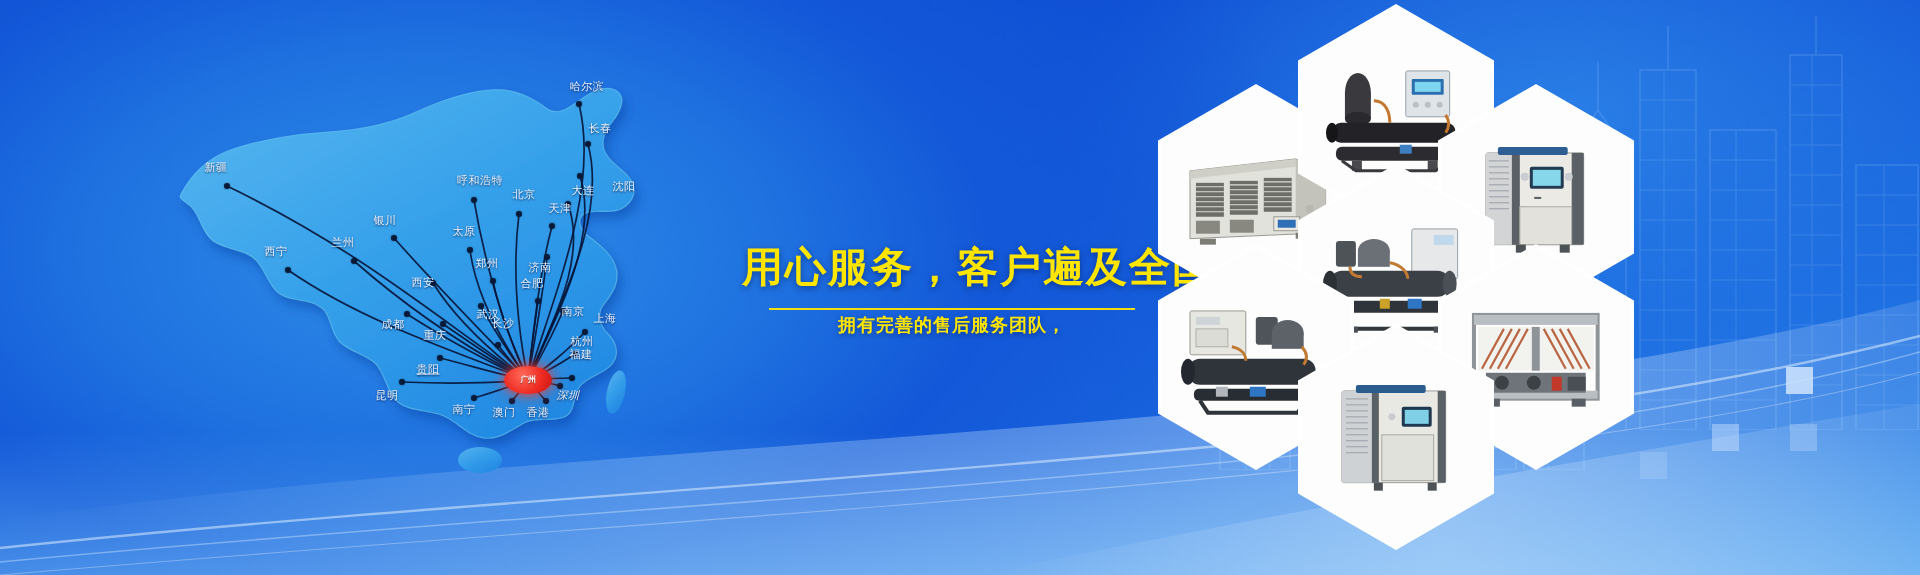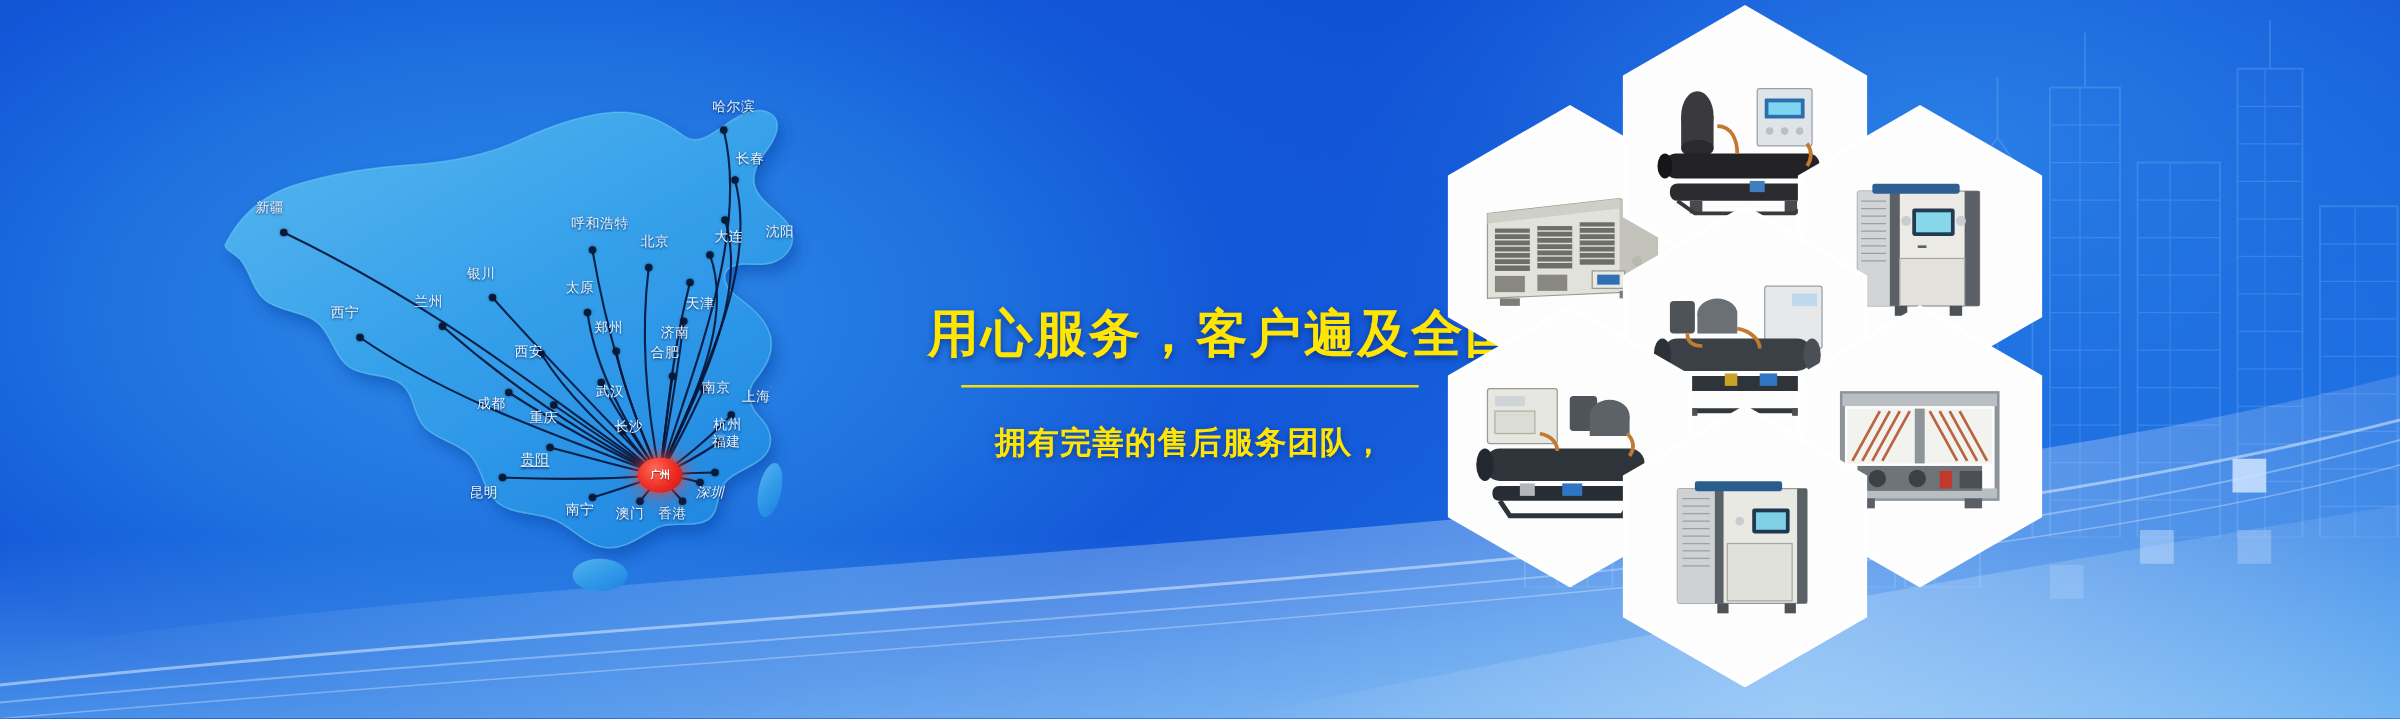--- a/index.html
+++ b/index.html
@@ -33,35 +33,35 @@
   #map-wrap{position:absolute;left:60px;top:20px;width:680px;height:545px;}
   #map-wrap svg{position:absolute;inset:0;width:100%;height:100%;overflow:visible;}
   .city-label{
     position:absolute;color:#eaf4ff;font-size:11px;line-height:1;
     letter-spacing:.5px;white-space:nowrap;text-shadow:0 1px 2px rgba(0,20,70,.85);
     transform:translate(-50%,-50%);font-weight:400;
   }
   .city-dot{position:absolute;width:6px;height:6px;border-radius:50%;background:#081a3a;
     transform:translate(-50%,-50%);box-shadow:0 0 2px rgba(0,0,0,.5);}
   .hub{position:absolute;transform:translate(-50%,-50%);}
-  .hub-circle{width:36px;height:28px;border-radius:50%;
+  .hub-circle{width:48px;height:28px;border-radius:50%;
     background:radial-gradient(circle at 38% 32%, #ff6a5a 0%, #ee2b22 55%, #c6140f 100%);
     box-shadow:0 0 10px rgba(255,60,40,.85), 0 0 22px rgba(255,60,40,.45);
     display:flex;align-items:center;justify-content:center;}
   .hub-circle span{color:#fff;font-size:8px;font-weight:700;letter-spacing:-.5px;line-height:1;
     text-shadow:0 1px 1px rgba(0,0,0,.5);}
 
   
   #text-block{position:absolute;left:742px;top:245px;width:420px;text-align:center;}
   #headline{
     font-size:41px;font-weight:700;color:#ffe500;letter-spacing:2px;line-height:1.1;
     text-shadow:0 2px 6px rgba(0,24,90,.55);white-space:nowrap;
   }
   #divider{height:2px;background:#ffe500;margin:18px auto 0;width:366px;opacity:.95;}
-  #sub{margin-top:24px;color:#ffe500;font-size:25px;font-weight:700;line-height:1.62;
+  #sub{margin-top:1px;color:#ffe500;font-size:18px;font-weight:700;line-height:1.62;
     letter-spacing:1px;text-shadow:0 2px 5px rgba(0,24,90,.5);}
   #sub div{white-space:nowrap;}
 
   
   #hexes{position:absolute;left:1150px;top:-12px;width:640px;height:600px;}
   .hex{
     position:absolute;
     clip-path:polygon(50% 0%,100% 25%,100% 75%,50% 100%,0% 75%,0% 25%);
     background:#ffffff;
     display:flex;align-items:center;justify-content:center;overflow:hidden;
@@ -252,21 +252,21 @@
         <div class="city-label" style="left: 540px; top: 108px;">长春</div>
         <div class="city-dot" style="left: 520px; top: 156px;"></div>
         <div class="city-label" style="left: 564px; top: 142px; margin-top: 24px;">沈阳</div>
         <div class="city-dot" style="left: 508px; top: 184px;"></div>
         <div class="city-label" style="left: 523px; top: 170px; text-align: right;">大连</div>
         <div class="city-dot" style="left: 414px; top: 180px;"></div>
         <div class="city-label" style="left: 420px; top: 160px;">呼和浩特</div>
         <div class="city-dot" style="left: 459px; top: 194px;"></div>
         <div class="city-label" style="left: 464px; top: 174px;">北京</div>
         <div class="city-dot" style="left: 492px; top: 206px;"></div>
-        <div class="city-label" style="left: 500px; top: 188px; margin-top: 36px;">天津</div>
+        <div class="city-label" style="left: 500px; top: 188px;">天津</div>
         <div class="city-dot" style="left: 167px; top: 166px;"></div>
         <div class="city-label" style="left: 156px; top: 147px;">新疆</div>
         <div class="city-dot" style="left: 334px; top: 218px;"></div>
         <div class="city-label" style="left: 325px; top: 200px;">银川</div>
         <div class="city-dot" style="left: 410px; top: 230px;"></div>
         <div class="city-label" style="left: 404px; top: 211px;">太原</div>
         <div class="city-dot" style="left: 294px; top: 241px;"></div>
         <div class="city-label" style="left: 283px; top: 222px;">兰州</div>
         <div class="city-dot" style="left: 228px; top: 250px;"></div>
         <div class="city-label" style="left: 216px; top: 231px;">西宁</div>
@@ -280,21 +280,21 @@
         <div class="city-label" style="left: 472px; top: 263px;">合肥</div>
         <div class="city-dot" style="left: 503px; top: 291px;"></div>
         <div class="city-label" style="left: 513px; top: 291px;">南京</div>
         <div class="city-dot" style="left: 421px; top: 286px;"></div>
         <div class="city-label" style="left: 428px; top: 294px;">武汉</div>
         <div class="city-dot" style="left: 347px; top: 294px;"></div>
         <div class="city-label" style="left: 333px; top: 304px;">成都</div>
         <div class="city-dot" style="left: 383px; top: 304px;"></div>
         <div class="city-label" style="left: 375px; top: 315px;">重庆</div>
         <div class="city-dot" style="left: 438px; top: 325px;"></div>
-        <div class="city-label" style="left: 443px; top: 322px;">长沙</div>
+        <div class="city-label" style="left: 443px; top: 303px;">长沙</div>
         <div class="city-dot" style="left: 525px; top: 312px;"></div>
         <div class="city-label" style="left: 545px; top: 298px;">上海</div>
         <div class="city-dot" style="left: 515px; top: 334px;"></div>
         <div class="city-label" style="left: 522px; top: 321px;">杭州</div>
         <div class="city-dot" style="left: 380px; top: 338px;"></div>
         <div class="city-label" style="left: 368px; top: 349px; text-decoration: underline;">贵阳</div>
         <div class="city-dot" style="left: 512px; top: 358px;"></div>
         <div class="city-label" style="left: 521px; top: 334px;">福建</div>
         <div class="city-dot" style="left: 342px; top: 362px;"></div>
         <div class="city-label" style="left: 327px; top: 375px;">昆明</div>

